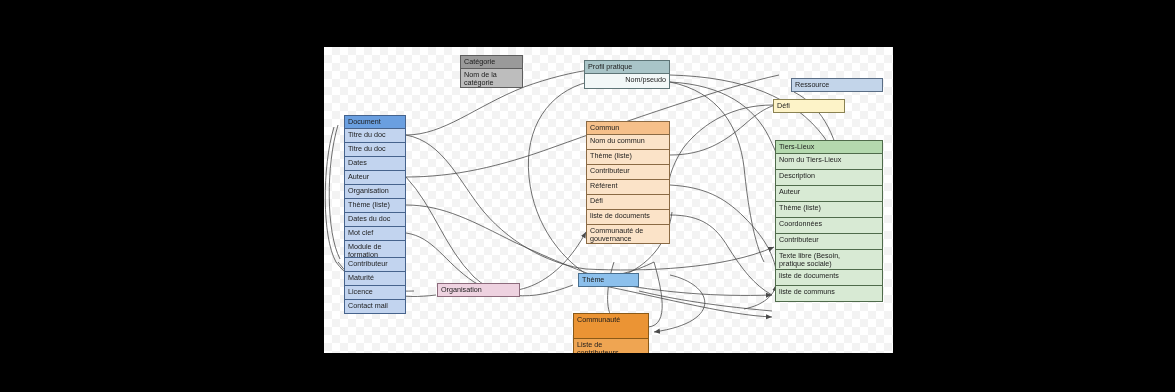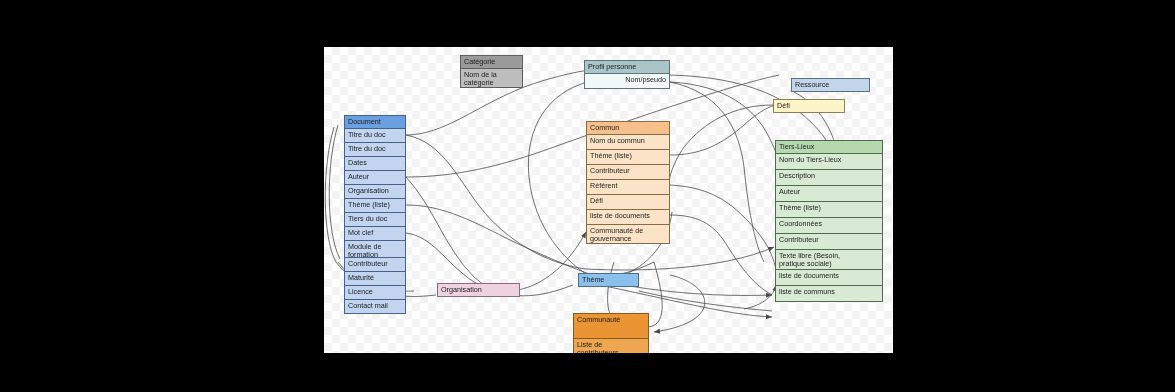--- a/index.html
+++ b/index.html
@@ -121,45 +121,45 @@
 catégorie</div>
         </div>
         <div class="ent doc" style="left: 20px; top: 68px; width: 62px;">
           <div class="hdr" style="height: 14px;">Document</div>
           <div class="row" style="height: 14px;">Titre du doc</div>
           <div class="row" style="height: 14px;">Titre du doc</div>
           <div class="row" style="height: 14px;">Dates</div>
           <div class="row" style="height: 14px;">Auteur</div>
           <div class="row" style="height: 14px;">Organisation</div>
           <div class="row" style="height: 14px;">Thème (liste)</div>
-          <div class="row" style="height: 14px;">Tiers du doc</div>
+          <div class="row" style="height: 14px;">Dates du doc</div>
           <div class="row" style="height: 14px;">Mot clef</div>
           <div class="row" style="height: 17px;">Module de
 formation</div>
           <div class="row" style="height: 14px;">Contributeur</div>
           <div class="row" style="height: 14px;">Maturité</div>
           <div class="row" style="height: 14px;">Licence</div>
           <div class="row" style="height: 14px;">Contact mail</div>
         </div>
         <div class="ent prof" style="left: 260px; top: 13px; width: 86px;">
-          <div class="hdr" style="height: 14px;">Profil personne</div>
+          <div class="hdr" style="height: 14px;">Profil pratique</div>
           <div class="row" style="height: 15px; text-align: right;">Nom/pseudo</div>
         </div>
         <div class="ent com" style="left: 262px; top: 74px; width: 84px;">
           <div class="hdr" style="height: 14px;">Commun</div>
           <div class="row" style="height: 15px;">Nom du commun</div>
           <div class="row" style="height: 15px;">Thème (liste)</div>
           <div class="row" style="height: 15px;">Contributeur</div>
           <div class="row" style="height: 15px;">Référent</div>
           <div class="row" style="height: 15px;">Défi</div>
           <div class="row" style="height: 15px;">liste de documents</div>
           <div class="row" style="height: 19px;">Communauté de
 gouvernance</div>
         </div>
-        <div class="ent res" style="left: 467px; top: 31px; width: 79px;">
+        <div class="ent res" style="left: 467px; top: 31px; width: 92px;">
           <div class="hdr" style="height: 14px;">Ressource</div>
         </div>
         <div class="ent defi" style="left: 449px; top: 52px; width: 72px;">
           <div class="hdr" style="height: 14px;">Défi</div>
         </div>
         <div class="ent tl" style="left: 451px; top: 93px; width: 108px;">
           <div class="hdr" style="height: 14px;">Tiers-Lieux</div>
           <div class="row" style="height: 16px;">Nom du Tiers-Lieux</div>
           <div class="row" style="height: 16px;">Description</div>
           <div class="row" style="height: 16px;">Auteur</div>

